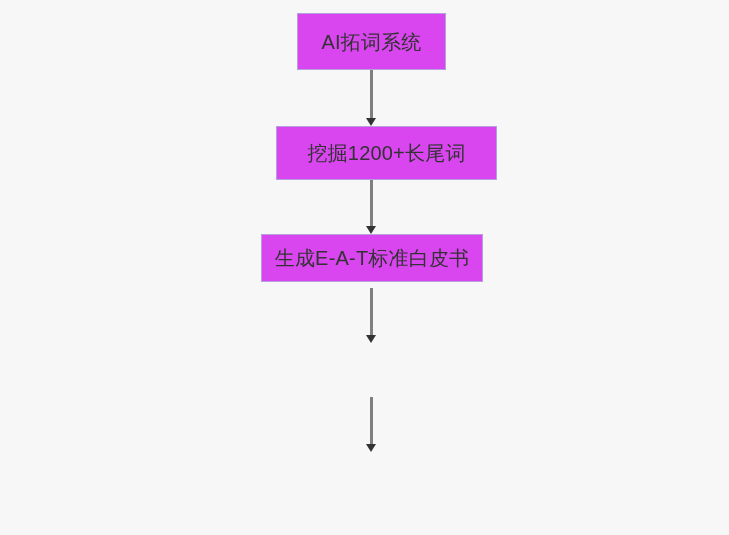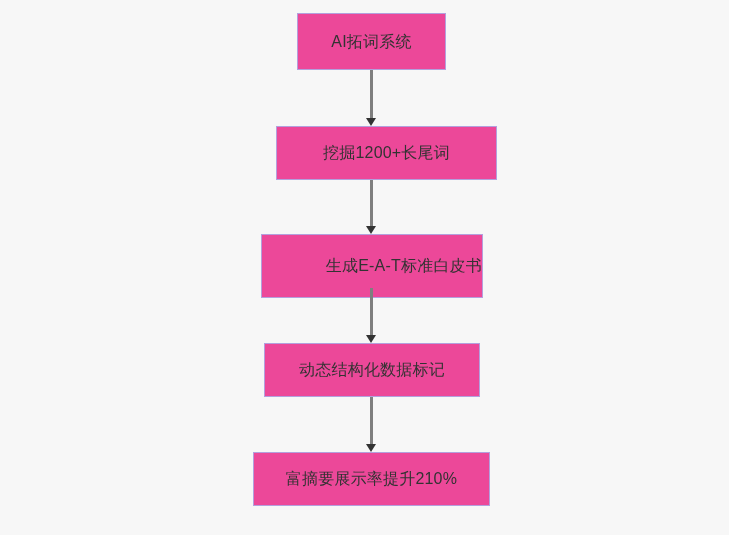--- a/index.html
+++ b/index.html
@@ -16,27 +16,27 @@
 
   #flowchart-canvas {
     position: relative;
     width: 729px;
     height: 535px;
   }
 
   .flow-node {
     position: absolute;
     box-sizing: border-box;
-    background: #ec4899;
+    background: #d946ef;
     border: 1px solid #b3a0dd;
     display: flex;
     align-items: center;
     justify-content: center;
     color: #333333;
-    font-size: 16px;
+    font-size: 20px;
     line-height: 1;
     letter-spacing: 0.2px;
     white-space: nowrap;
   }
 
   .flow-node .node-label {
     display: block;
   }
 
   .flow-connector {
@@ -66,31 +66,25 @@
   <div class="flow-connector" style="left:370px; top:70px; height:48px;"></div>
   <div class="flow-arrowhead" style="left:366px; top:118px;"></div>
 
   <div class="flow-node" style="left:276px; top:126px; width:221px; height:54px;">
     <span class="node-label">挖掘1200+长尾词</span>
   </div>
 
   <div class="flow-connector" style="left:370px; top:180px; height:46px;"></div>
   <div class="flow-arrowhead" style="left:366px; top:226px;"></div>
 
-  <div class="flow-node" style="left:261px; top:234px; width:222px; height:64px;justify-content:flex-end;">
+  <div class="flow-node" style="left:261px; top:234px; width:222px; height:48px;">
     <span class="node-label">生成E-A-T标准白皮书</span>
   </div>
 
   <div class="flow-connector" style="left:370px; top:288px; height:47px;"></div>
   <div class="flow-arrowhead" style="left:366px; top:335px;"></div>
 
-  <div class="flow-node" style="left:264px; top:343px; width:216px; height:54px;">
-    <span class="node-label">动态结构化数据标记</span>
-  </div>
 
   <div class="flow-connector" style="left:370px; top:397px; height:47px;"></div>
   <div class="flow-arrowhead" style="left:366px; top:444px;"></div>
 
-  <div class="flow-node" style="left:253px; top:452px; width:237px; height:54px;">
-    <span class="node-label">富摘要展示率提升210%</span>
-  </div>
 
 </div>
 
 </body></html>

